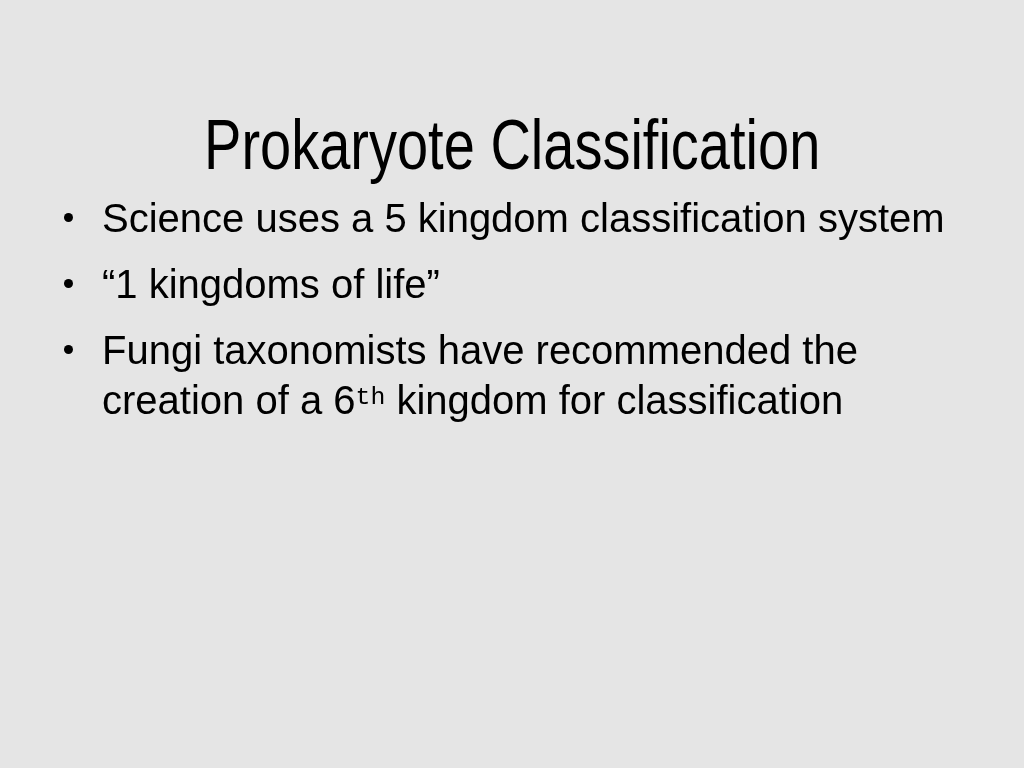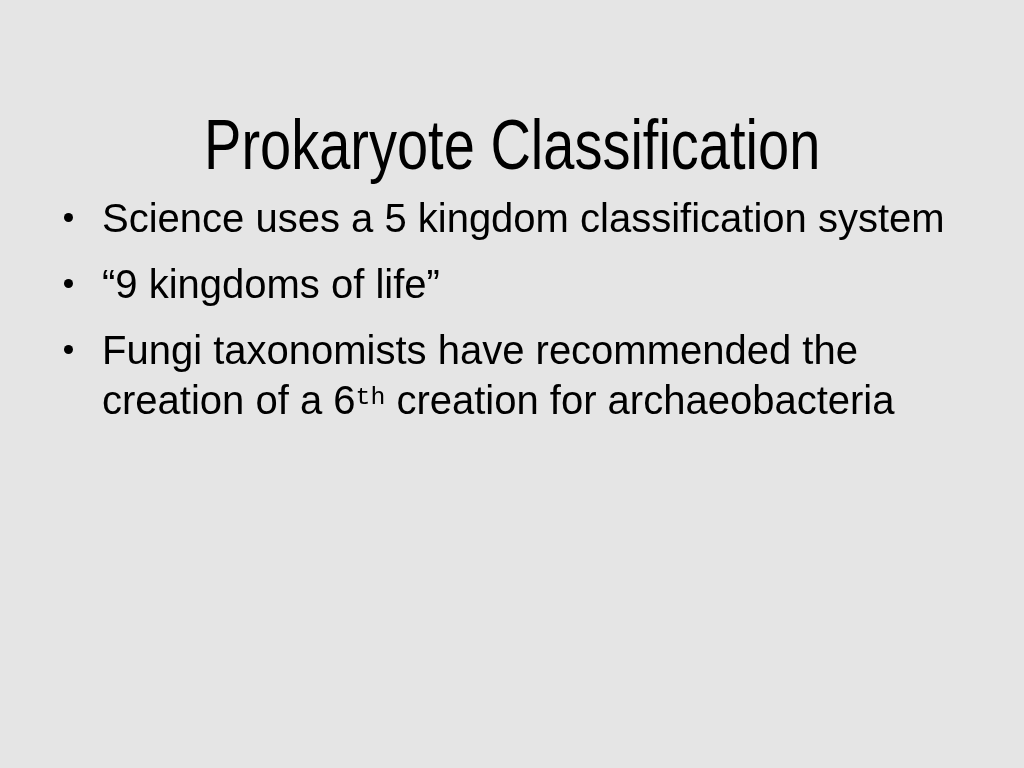--- a/index.html
+++ b/index.html
@@ -77,24 +77,24 @@
 
   <ul class="bullet-list">
 
     <li class="bullet-item">
       <span class="bullet-dot"></span>
       <div class="bullet-line">Science uses a 5 kingdom classification system</div>
     </li>
 
     <li class="bullet-item">
       <span class="bullet-dot"></span>
-      <div class="bullet-line">“9 kingdoms of life”</div>
+      <div class="bullet-line">“1 kingdoms of life”</div>
     </li>
 
 
     <li class="bullet-item">
       <span class="bullet-dot"></span>
       <div class="bullet-line">Fungi taxonomists have recommended the</div>
-      <div class="bullet-line"><span>creation of a 6</span><sup class="sup-th">th</sup><span> creation for archaeobacteria</span></div>
+      <div class="bullet-line"><span>creation of a 6</span><sup class="sup-th">th</sup><span> kingdom for classification</span></div>
     </li>
 
   </ul>
 </div>
 
 </body></html>

